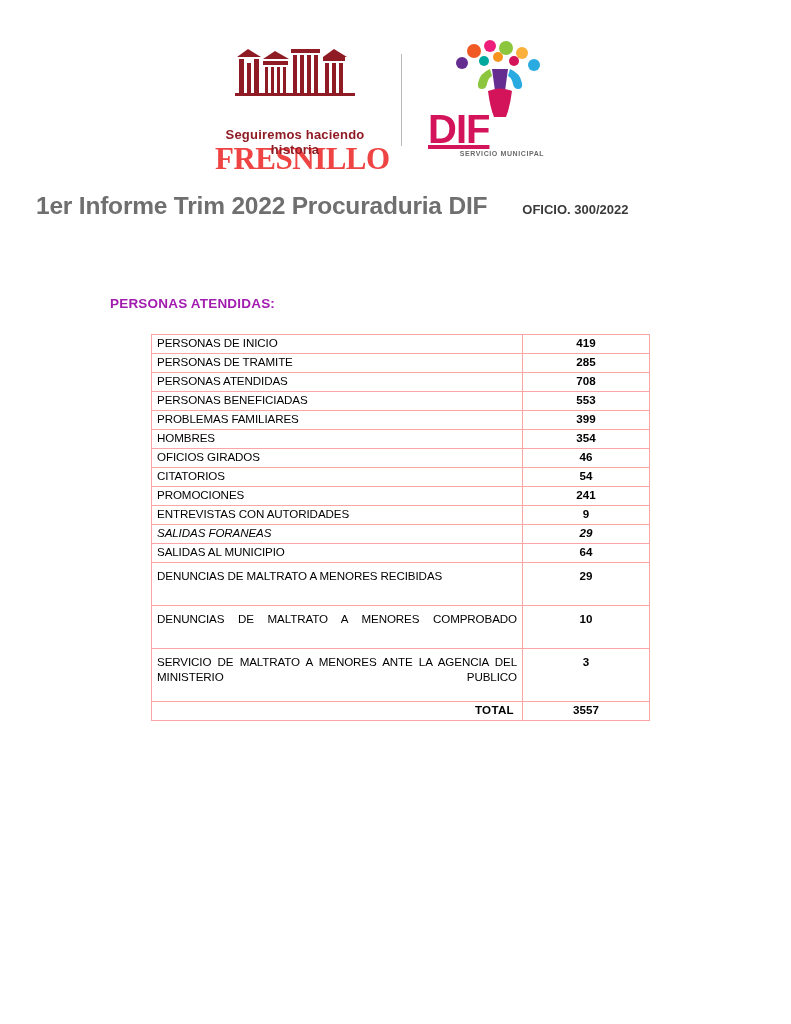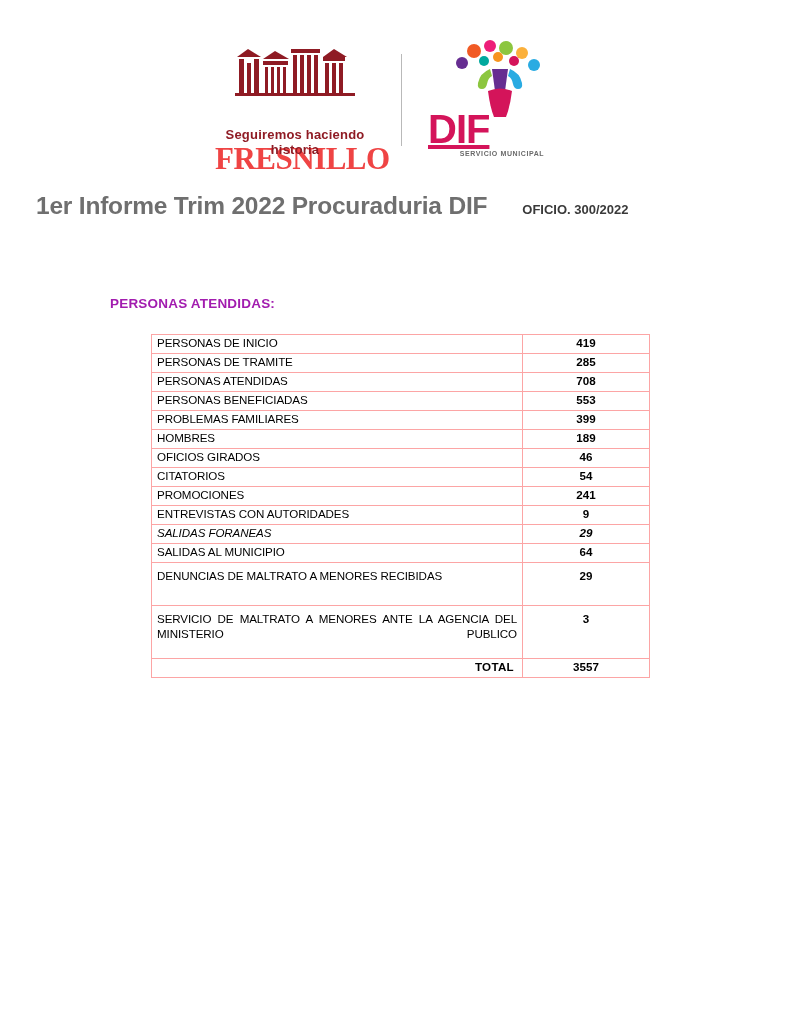--- a/index.html
+++ b/index.html
@@ -276,21 +276,21 @@
       <tr>
         <td class="label">PERSONAS BENEFICIADAS</td>
         <td class="value">553</td>
       </tr>
       <tr>
         <td class="label">PROBLEMAS FAMILIARES</td>
         <td class="value">399</td>
       </tr>
       <tr>
         <td class="label">HOMBRES</td>
-        <td class="value">189</td>
+        <td class="value">354</td>
       </tr>
       <tr>
         <td class="label">OFICIOS GIRADOS</td>
         <td class="value">46</td>
       </tr>
       <tr>
         <td class="label">CITATORIOS</td>
         <td class="value">54</td>
       </tr>
       <tr>
@@ -307,20 +307,24 @@
       </tr>
       <tr>
         <td class="label">SALIDAS AL MUNICIPIO</td>
         <td class="value">64</td>
       </tr>
       <tr class="tall">
         <td class="label">DENUNCIAS DE MALTRATO A MENORES RECIBIDAS</td>
         <td class="value">29</td>
       </tr>
       <tr class="tall">
+        <td class="label spread">DENUNCIAS DE MALTRATO A MENORES COMPROBADO</td>
+        <td class="value">10</td>
+      </tr>
+      <tr class="tall">
         <td class="label spread">SERVICIO DE MALTRATO A MENORES ANTE LA AGENCIA DEL MINISTERIO PUBLICO</td>
         <td class="value">3</td>
       </tr>
       <tr class="total">
         <td class="label">TOTAL</td>
         <td class="value">3557</td>
       </tr>
     </tbody>
   </table>
 </div>

